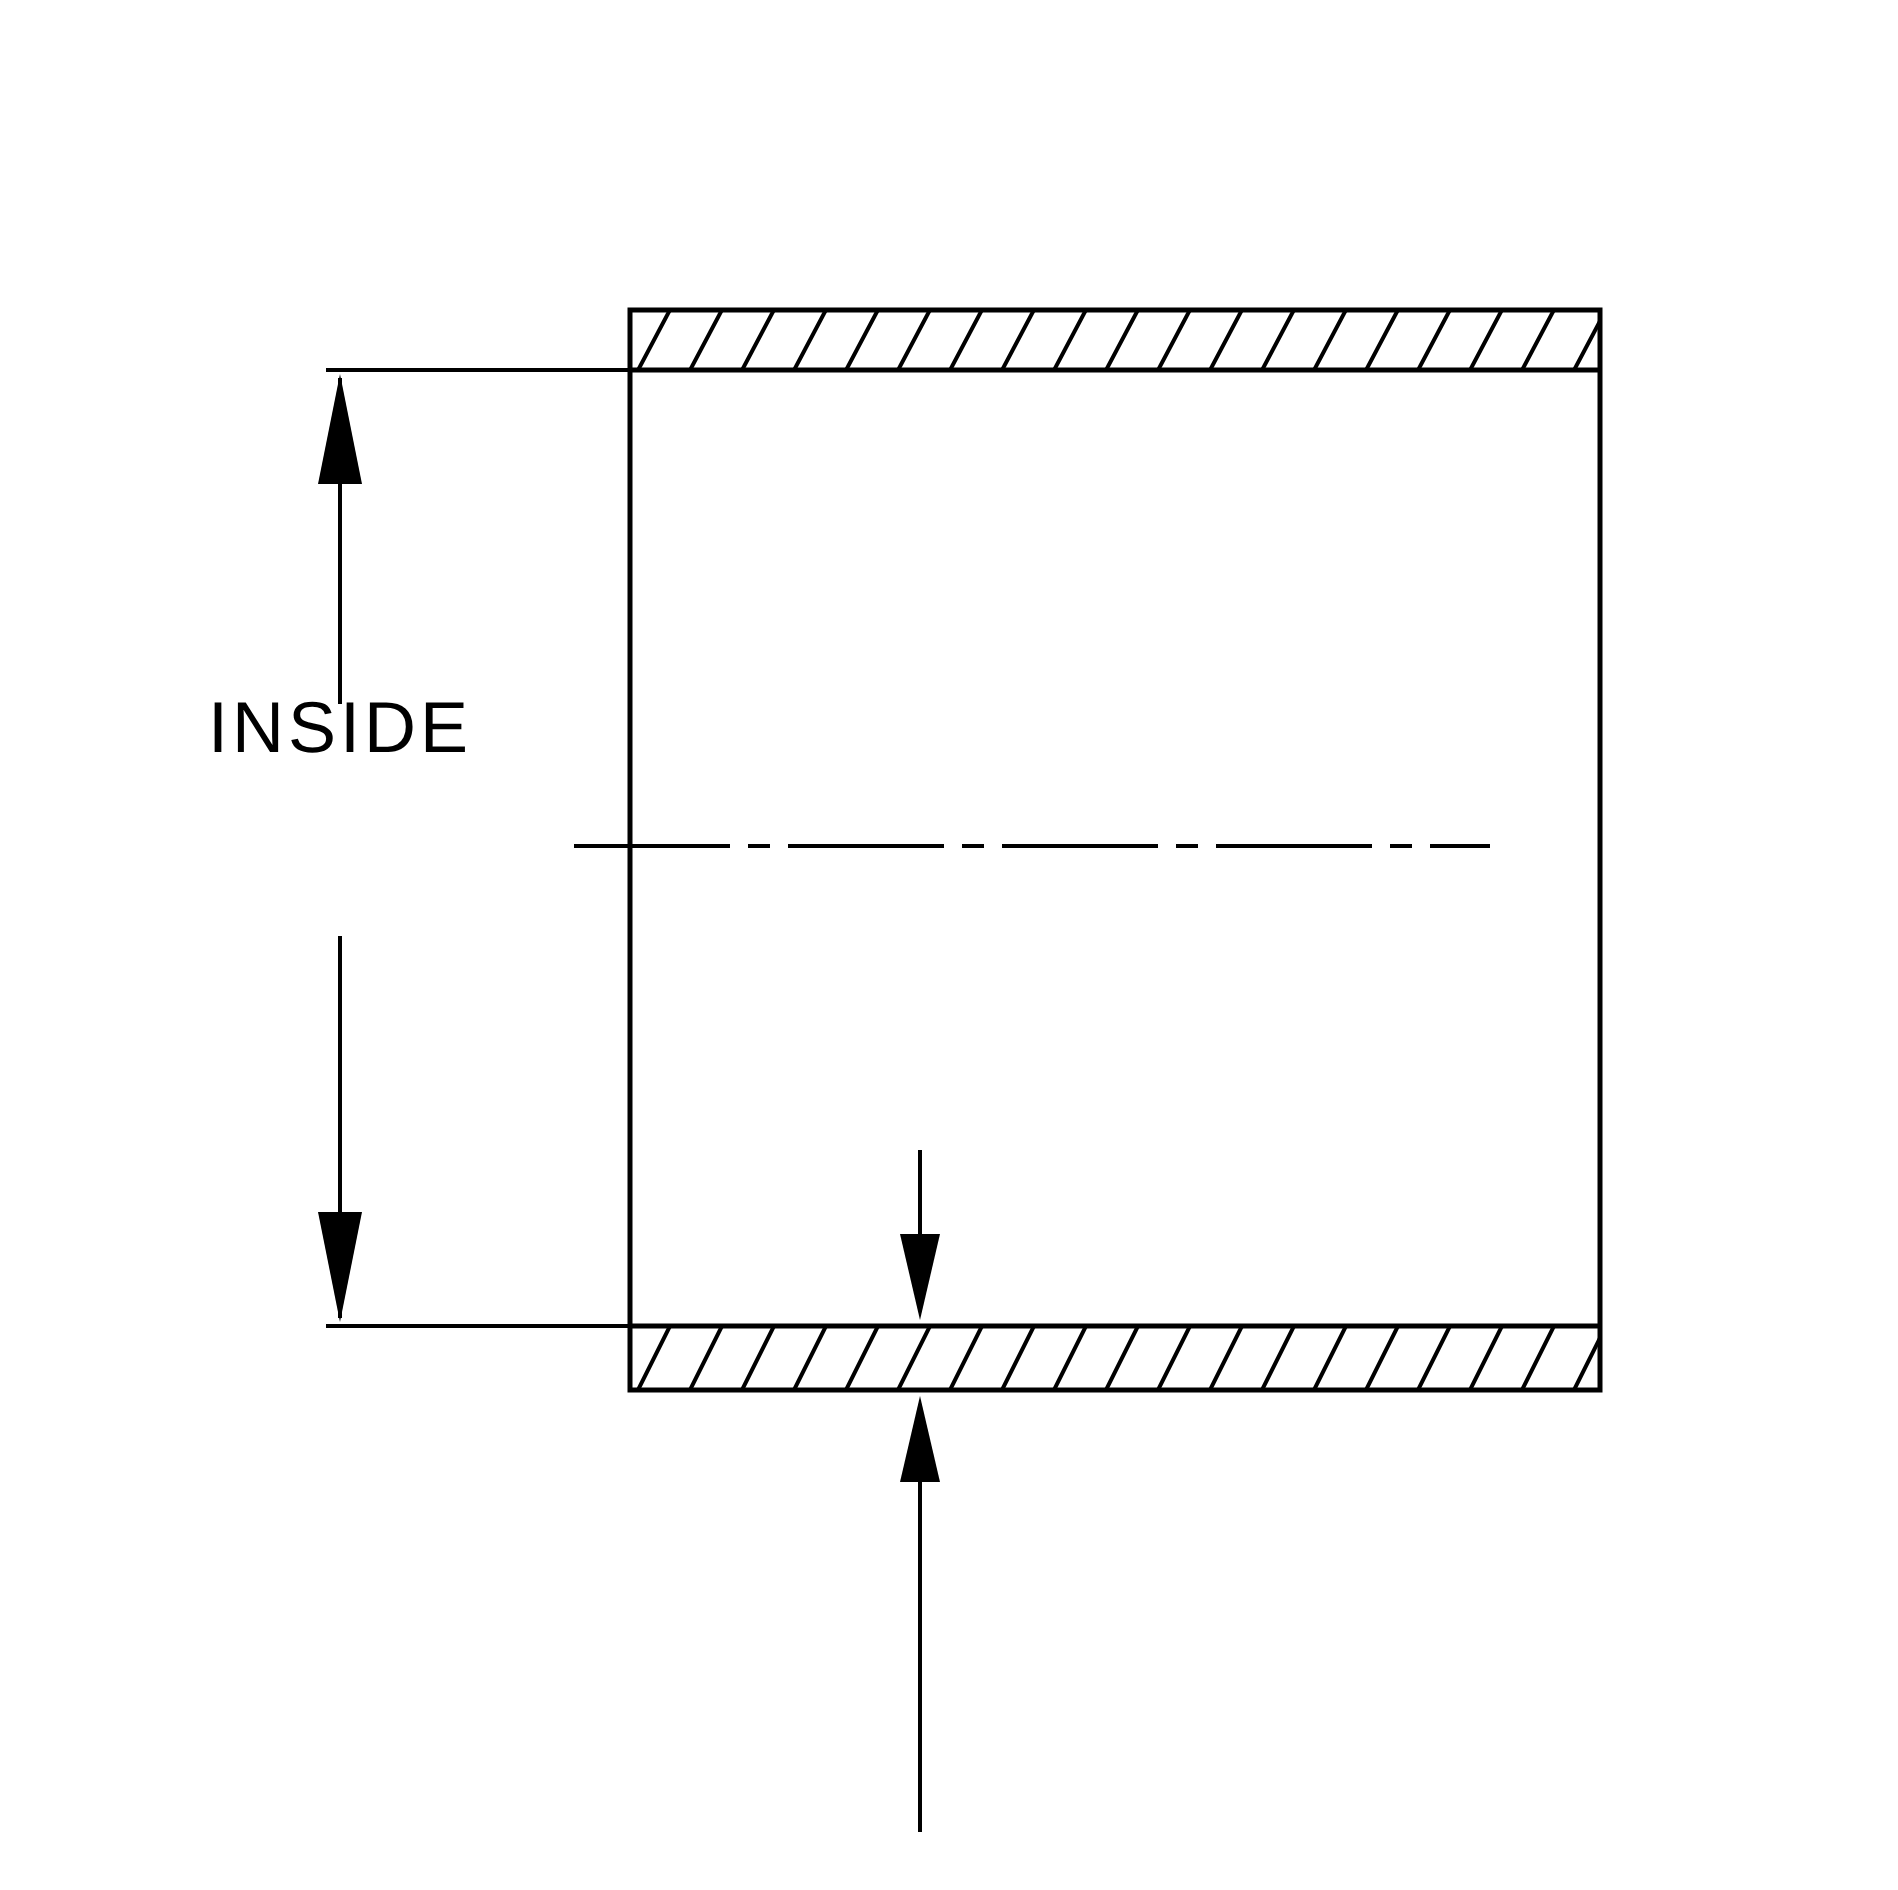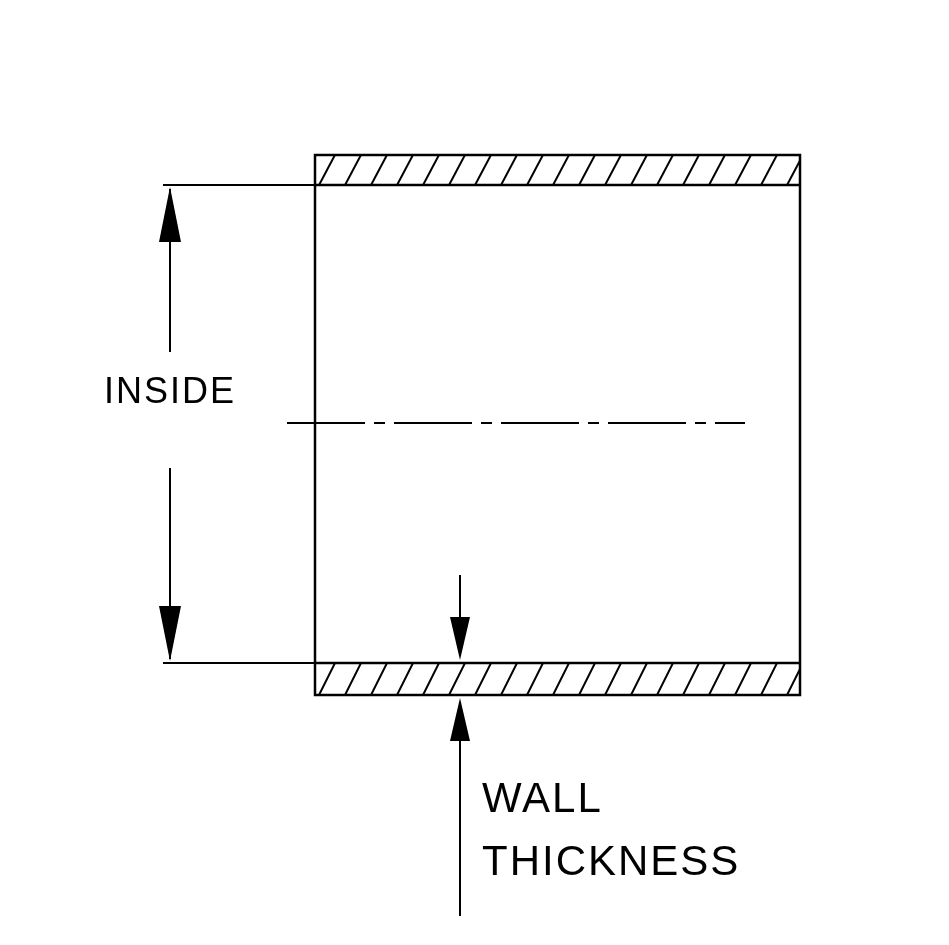--- a/index.html
+++ b/index.html
@@ -23,21 +23,21 @@
   }
   .label {
     position: absolute;
     color: #000000;
     font-family: "Liberation Sans", sans-serif;
     white-space: nowrap;
     user-select: none;
   }
   .label-inside {
     left: 170px;
-    top: 361px;
+    top: 334px;
     transform: translateX(-50%);
     text-align: center;
     font-size: 36px;
     letter-spacing: 2px;
     line-height: 60px;
   }
   .label-wall {
     left: 482px;
     top: 766px;
     text-align: left;
@@ -83,18 +83,14 @@
     <polygon points="460,660 450,617 470,617" fill="#000000"></polygon>
 
     <polygon points="460,698 450,741 470,741" fill="#000000"></polygon>
     <line x1="460" y1="741" x2="460" y2="916" stroke="#000000" stroke-width="2"></line>
   </svg>
 
   <div class="label label-inside">
     <div>INSIDE</div>
   </div>
 
-  <div class="label label-wall">
-    <div>WALL</div>
-    <div>THICKNESS</div>
-  </div>
 
 </div>
 
 </body></html>

